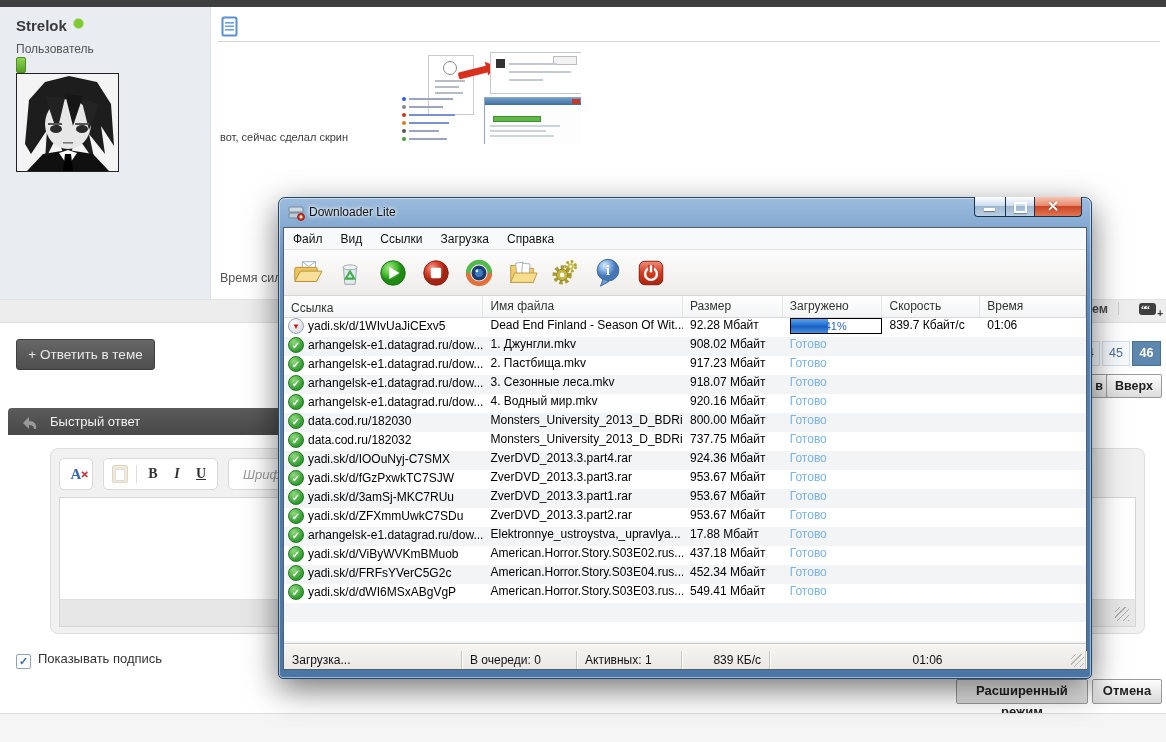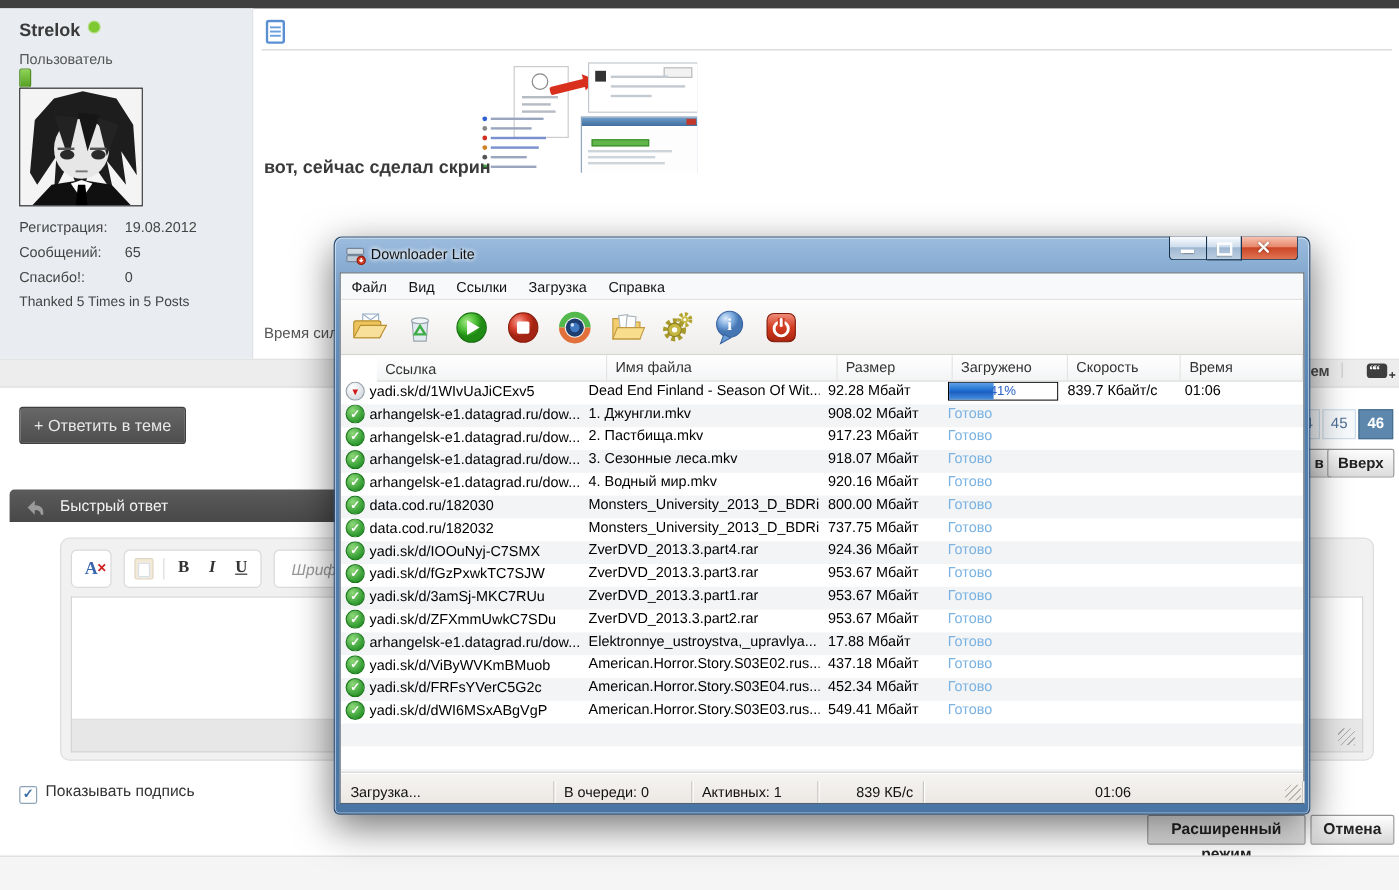--- a/index.html
+++ b/index.html
@@ -14,21 +14,21 @@
   .odot{display:inline-block;width:9px;height:9px;border-radius:50%;background:#7ec832;border:1px solid #b9e08e;vertical-align:2px;margin-left:6px;}
   .urole{left:16px;top:35px;font-size:12px;color:#555;}
   .repbar{left:16px;top:50px;width:8px;height:14px;background:linear-gradient(180deg,#8ed455,#55a024);border:1px solid #4c8f20;border-radius:2px;}
   .avatar{left:16px;top:66px;width:101px;height:97px;border:1px solid #222;background:#fff;}
   .stats{left:16px;top:172px;font-size:12px;color:#444;line-height:21px;white-space:nowrap;}
   .stats .lab{display:inline-block;min-width:88px;}
   .thanked{font-size:11.5px;color:#444;}
 
   .posticon{left:221px;top:16px;}
   .postdivider{left:218px;top:41px;width:942px;height:1px;background:#d4d4d4;}
-  .posttext{left:220px;top:131px;font-size:15px;color:#3a3a3a;font-weight:bold;}
+  .posttext{left:220px;top:131px;font-size:11px;color:#3a3a3a;}
   .sigpartial{left:220px;top:271px;font-size:12.5px;color:#555;}
 
   
   .thumb{left:400px;top:47px;width:181px;height:97px;background:#fff;overflow:hidden;}
   .thumb .card{position:absolute;left:28px;top:8px;width:44px;height:58px;background:#fff;border:1px solid #ccc;}
   .thumb .card .circ{position:absolute;left:14px;top:5px;width:12px;height:12px;border:1px solid #888;border-radius:50%;}
   .thumb .card .tl{position:absolute;left:6px;height:2px;background:#b5bcc4;}
   .thumb .arrow{position:absolute;left:58px;top:22px;width:30px;height:7px;background:#d92f1d;transform:rotate(-14deg);border-radius:2px;}
   .thumb .arrow:after{content:'';position:absolute;right:-9px;top:-4px;border-left:10px solid #d92f1d;border-top:7px solid transparent;border-bottom:7px solid transparent;}
   .thumb .dlg{position:absolute;left:90px;top:5px;width:90px;height:40px;background:#fff;border:1px solid #c2c8ce;}
@@ -123,21 +123,21 @@
           display:flex;flex-direction:column;}
   .menubar{height:21px;background:#f7f9fb;border-bottom:1px solid #e2e2e2;display:flex;align-items:center;
            font-size:12px;color:#111;}
   .menubar span{padding:0 9px;}
   .toolbar{height:45px;background:linear-gradient(180deg,#fdfdfd,#eeecea);border-bottom:1px solid #d7d5d2;
            display:flex;align-items:center;padding-left:6px;gap:9px;}
   .tbicon{width:34px;height:34px;display:flex;align-items:center;justify-content:center;}
 
   .listview{flex:1;background:#fff;border-bottom:1px solid #c8c6c4;overflow:hidden;display:flex;flex-direction:column;}
   .lheader{height:21px;display:flex;background:linear-gradient(180deg,#ffffff,#f3f4f5);border-bottom:1px solid #d9d9d9;
-           font-size:12px;color:#333;flex:none;margin-left:30px;}
+           font-size:12px;color:#333;flex:none;}
   .lheader .hc{padding:3px 0 0 7px;border-right:1px solid #e4e4e4;box-sizing:border-box;}
   .lrows{flex:1;overflow:hidden;}
   .lrow{height:19px;display:flex;font-size:12px;color:#000;align-items:flex-start;}
   .lrow:nth-child(even){background:#f2f4f6;}
   .c{box-sizing:border-box;padding-left:7px;white-space:nowrap;overflow:hidden;}
   .w-url{width:200px;display:flex;align-items:center;gap:4px;padding-left:4px;}
   .w-name{width:200px;} .w-size{width:100px;} .w-load{width:100px;} .w-speed{width:98px;} .w-time{width:106px;}
   .ric{width:14px;height:14px;border-radius:50%;flex:none;display:flex;align-items:center;justify-content:center;}
   .ic-ok{background:radial-gradient(circle at 35% 30%,#8fd97a,#2f9a2f 70%);border:1px solid #1f7a1f;color:#fff;font-size:10px;font-weight:bold;}
   .ic-ok:after{content:'\2713';}
@@ -193,26 +193,20 @@
         <polygon points="64,24 72,56 82,30" fill="#232323"></polygon>
         <ellipse cx="39" cy="55" rx="6" ry="4" fill="#2a2a2a"></ellipse>
         <ellipse cx="65" cy="55" rx="6" ry="4" fill="#2a2a2a"></ellipse>
         <rect x="31" y="49" width="14" height="2" fill="#555"></rect>
         <rect x="58" y="49" width="14" height="2" fill="#555"></rect>
         <rect x="46" y="68" width="10" height="1.6" fill="#777"></rect>
         <polygon points="10,97 26,80 51,76 76,80 92,97" fill="#101010"></polygon>
         <polygon points="42,79 51,92 60,79 51,76" fill="#fdfdfd"></polygon>
         <polygon points="48,80 54,80 56,97 46,97" fill="#000"></polygon>
       </svg>
-    </div>
-    <div class="abs stats">
-      <div><span class="lab">Регистрация:</span><span>19.08.2012</span></div>
-      <div><span class="lab">Сообщений:</span><span>65</span></div>
-      <div><span class="lab">Спасибо!:</span><span>0</span></div>
-      <div class="thanked">Thanked 5 Times in 5 Posts</div>
     </div>
   </div>
 
   <div class="abs posticon">
     <svg width="17" height="21" viewBox="0 0 17 21">
       <rect x="1.5" y="1.5" width="14" height="18" rx="1.5" fill="#fff" stroke="#5b8fd4" stroke-width="2"></rect>
       <rect x="4" y="6" width="9" height="1.6" fill="#6aa0dd"></rect>
       <rect x="4" y="9.5" width="9" height="1.6" fill="#6aa0dd"></rect>
       <rect x="4" y="13" width="9" height="1.6" fill="#6aa0dd"></rect>
     </svg>

